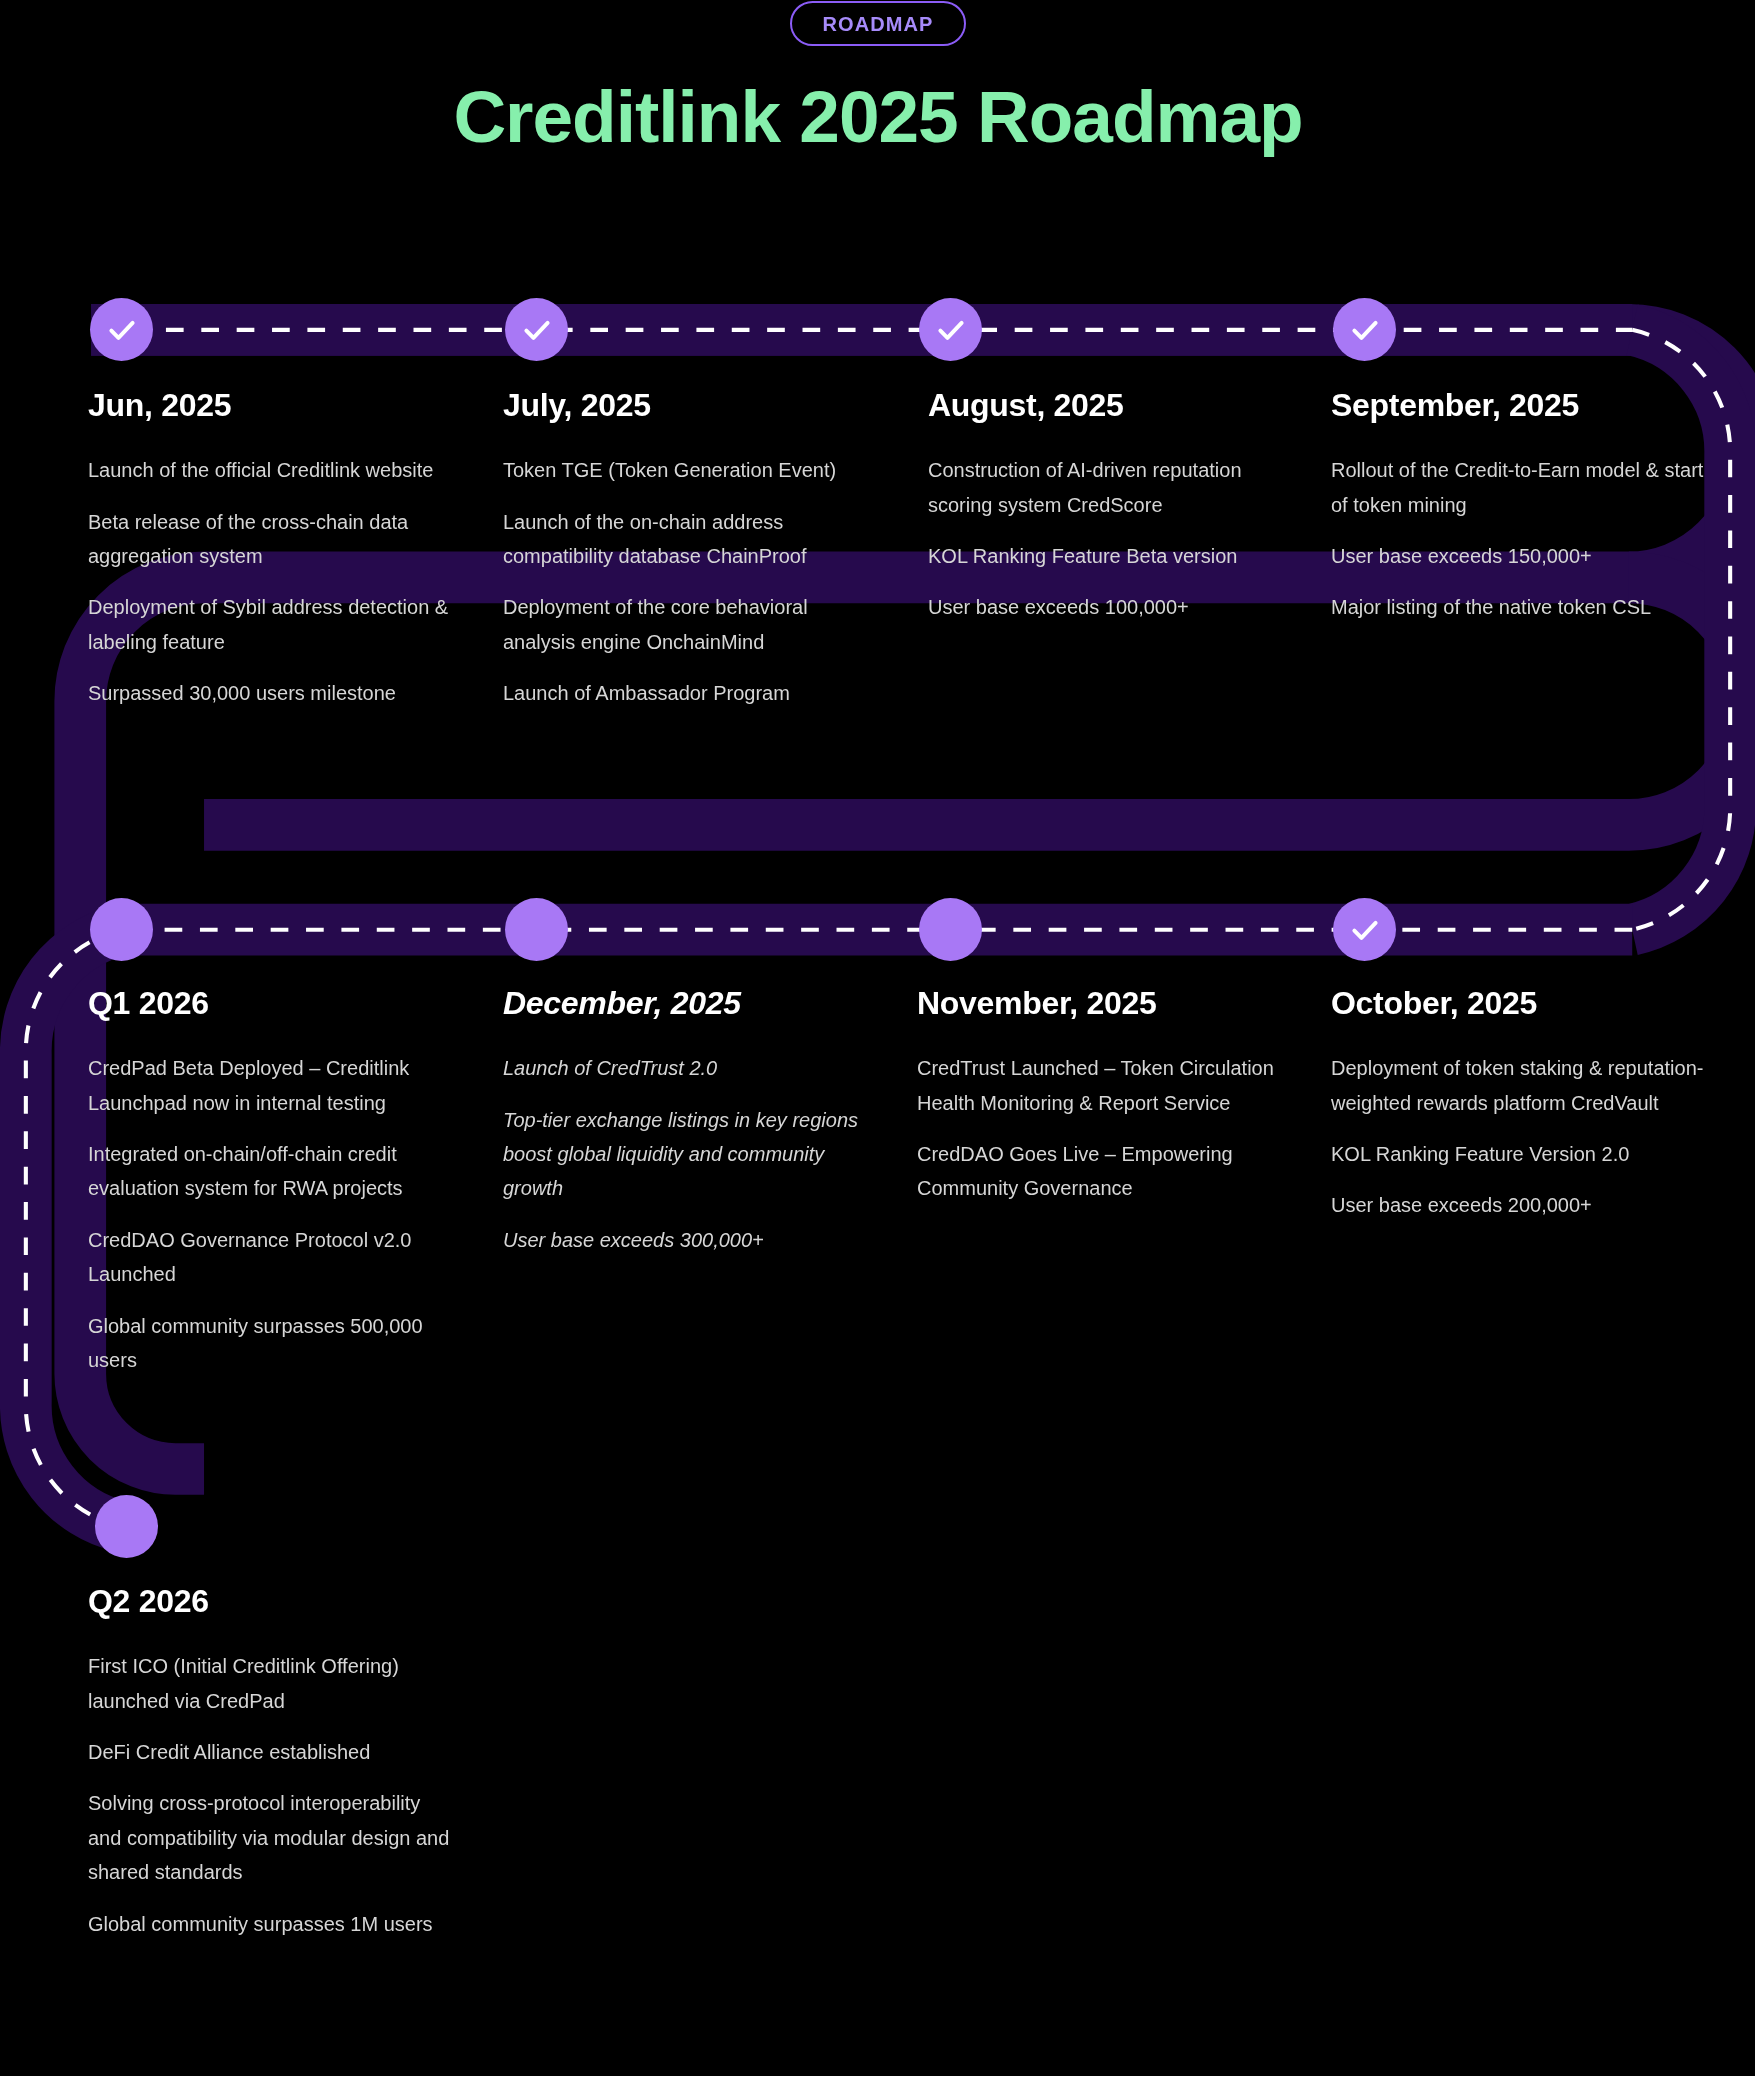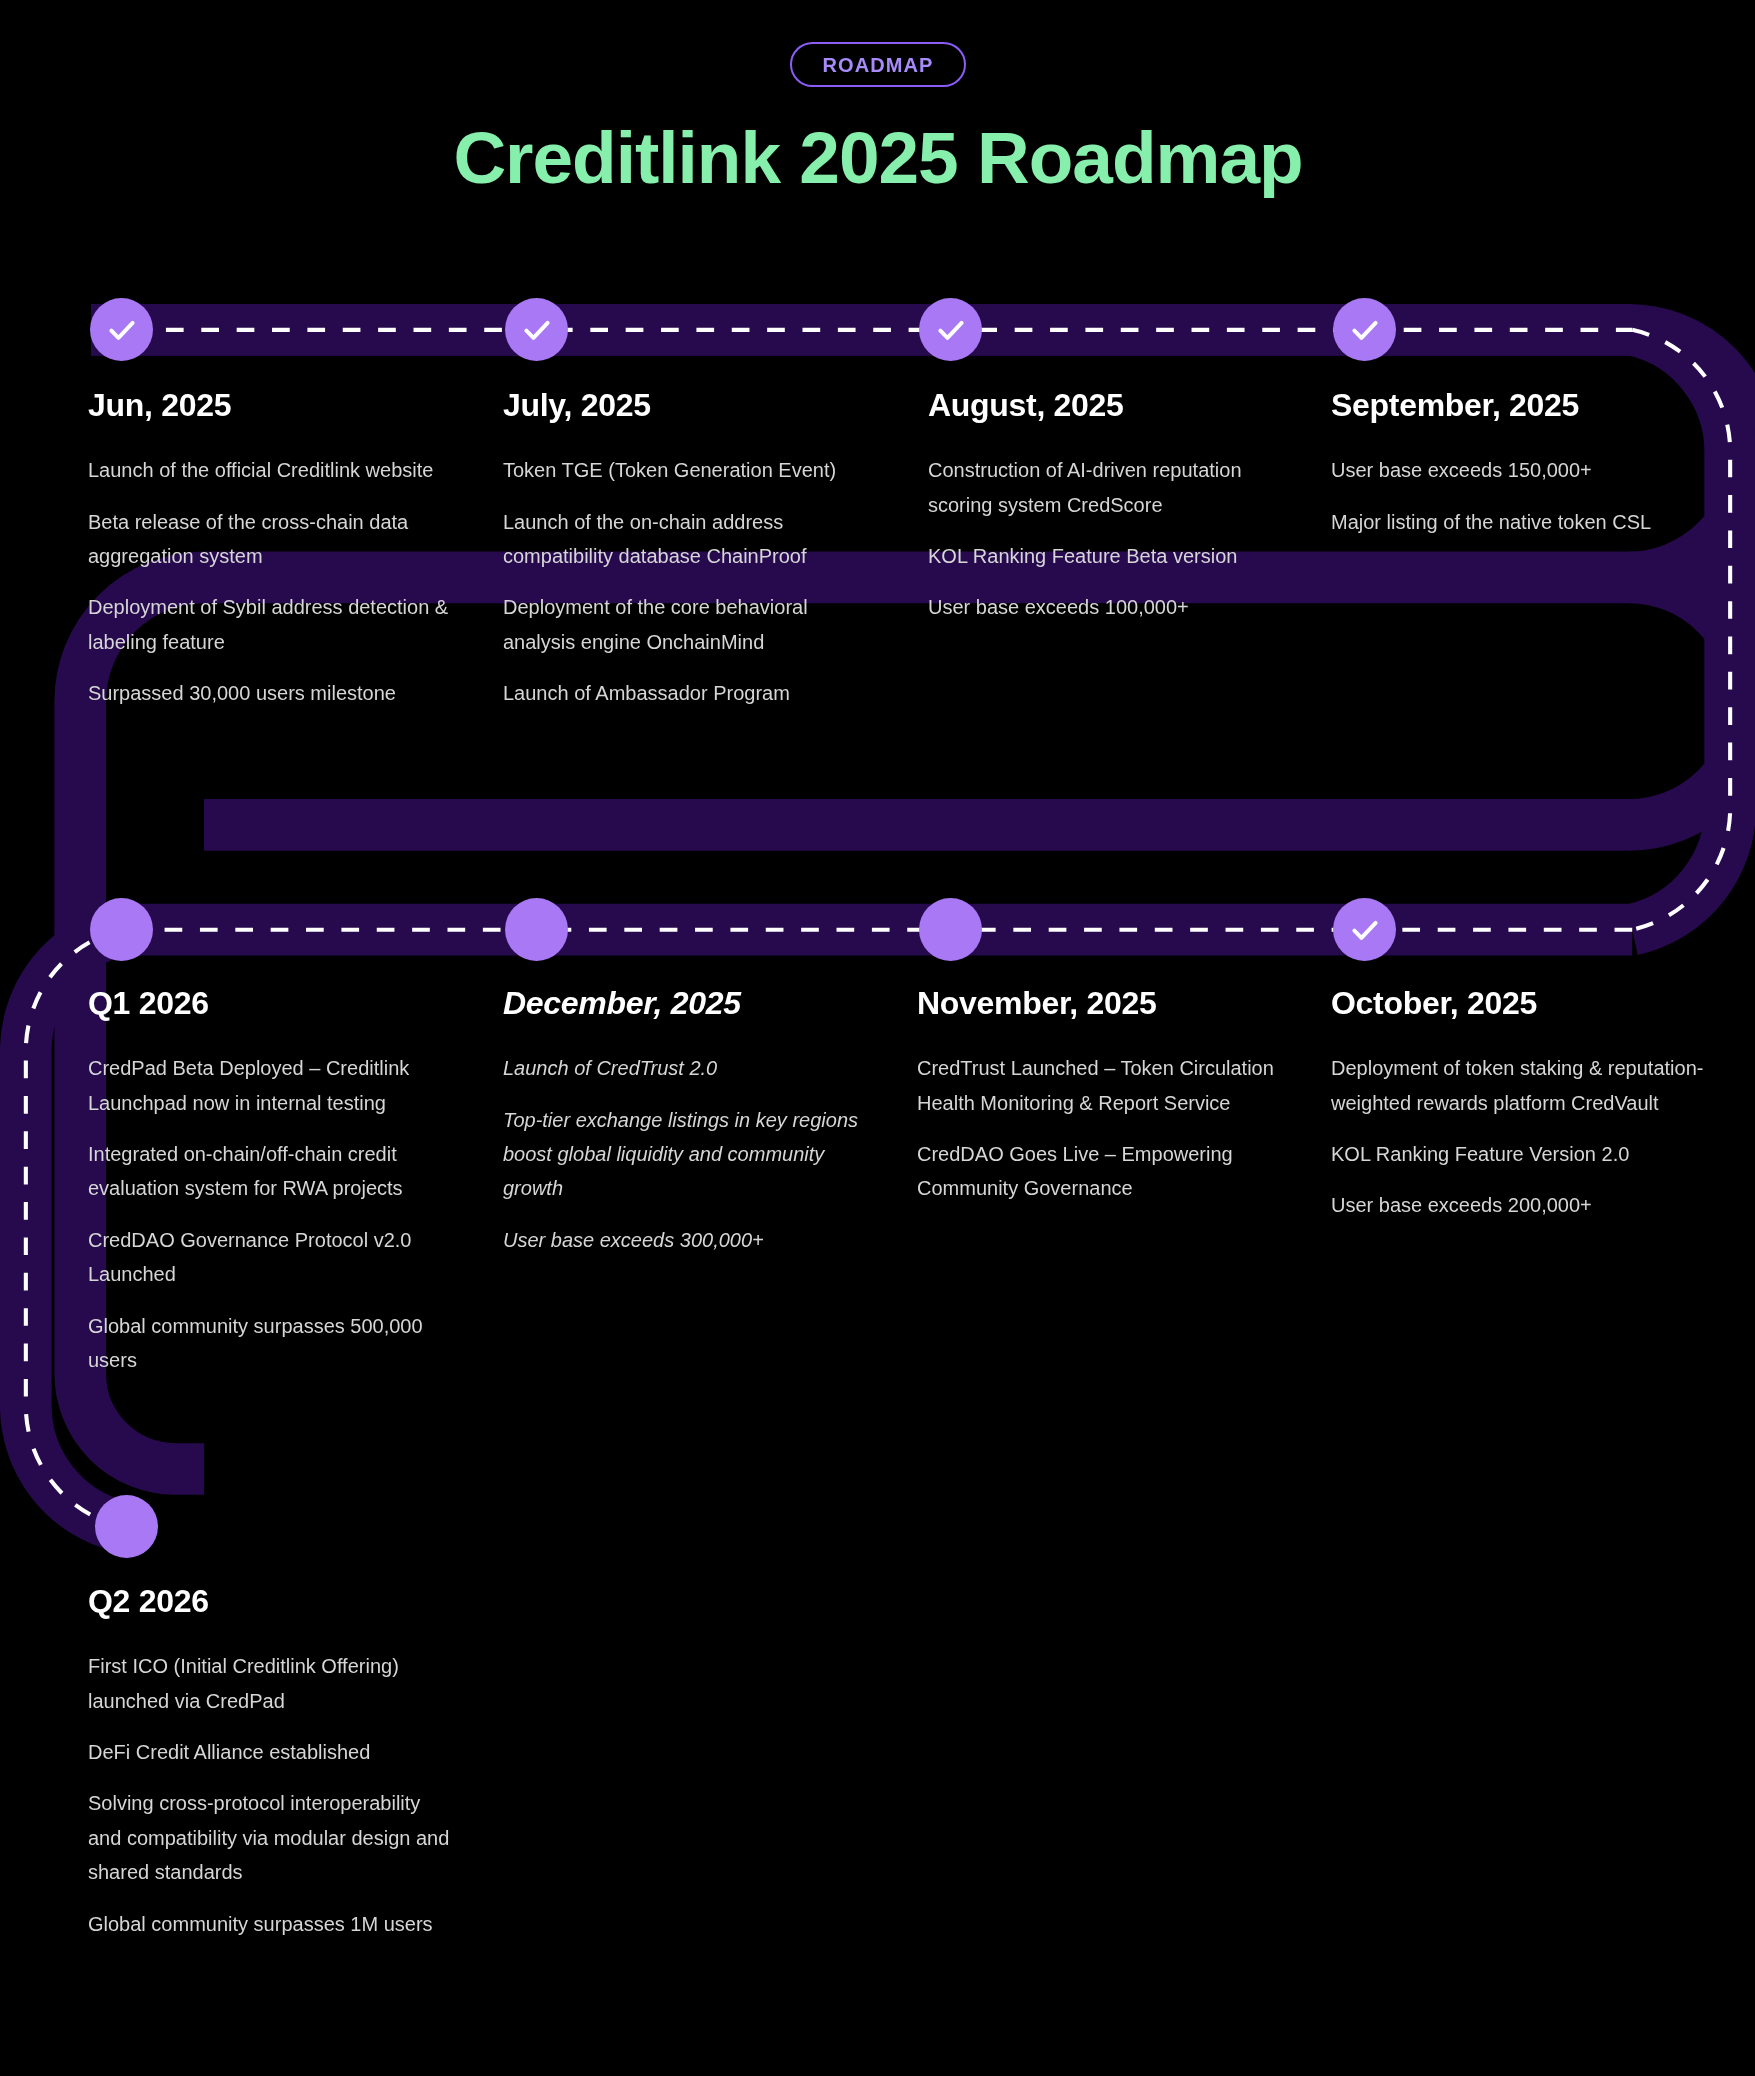--- a/index.html
+++ b/index.html
@@ -15,21 +15,20 @@
     font-family: "Liberation Sans", sans-serif;
     color: #ffffff;
     position: relative;
   }
 
   
   .header {
     width: 100%;
     text-align: center;
     padding-top: 1px;
-    margin-top: 41px;
   }
 
   .badge {
     display: inline-block;
     border: 2px solid #8b5cf6;
     border-radius: 679px;
     color: #a78bfa;
     font-size: 20px;
     font-weight: 700;
     letter-spacing: 1.1px;
@@ -218,20 +217,21 @@
     <div class="items">
       <div class="item">Construction of AI-driven reputation scoring system CredScore</div>
       <div class="item">KOL Ranking Feature Beta version</div>
       <div class="item">User base exceeds 100,000+</div>
     </div>
   </div>
 
   <div class="col col-wide" style="left:1331px; top:388px;">
     <div class="col-title">September, 2025</div>
     <div class="items">
+      <div class="item">Rollout of the Credit-to-Earn model &amp; start of token mining</div>
       <div class="item">User base exceeds 150,000+</div>
       <div class="item">Major listing of the native token CSL</div>
     </div>
   </div>
 
   <div class="node" style="left:90px; top:898px;"></div>
   <div class="node" style="left:505px; top:898px;"></div>
   <div class="node" style="left:919px; top:898px;"></div>
   <div class="node" style="left:1333px; top:898px;">
     <svg viewBox="0 0 24 24">

